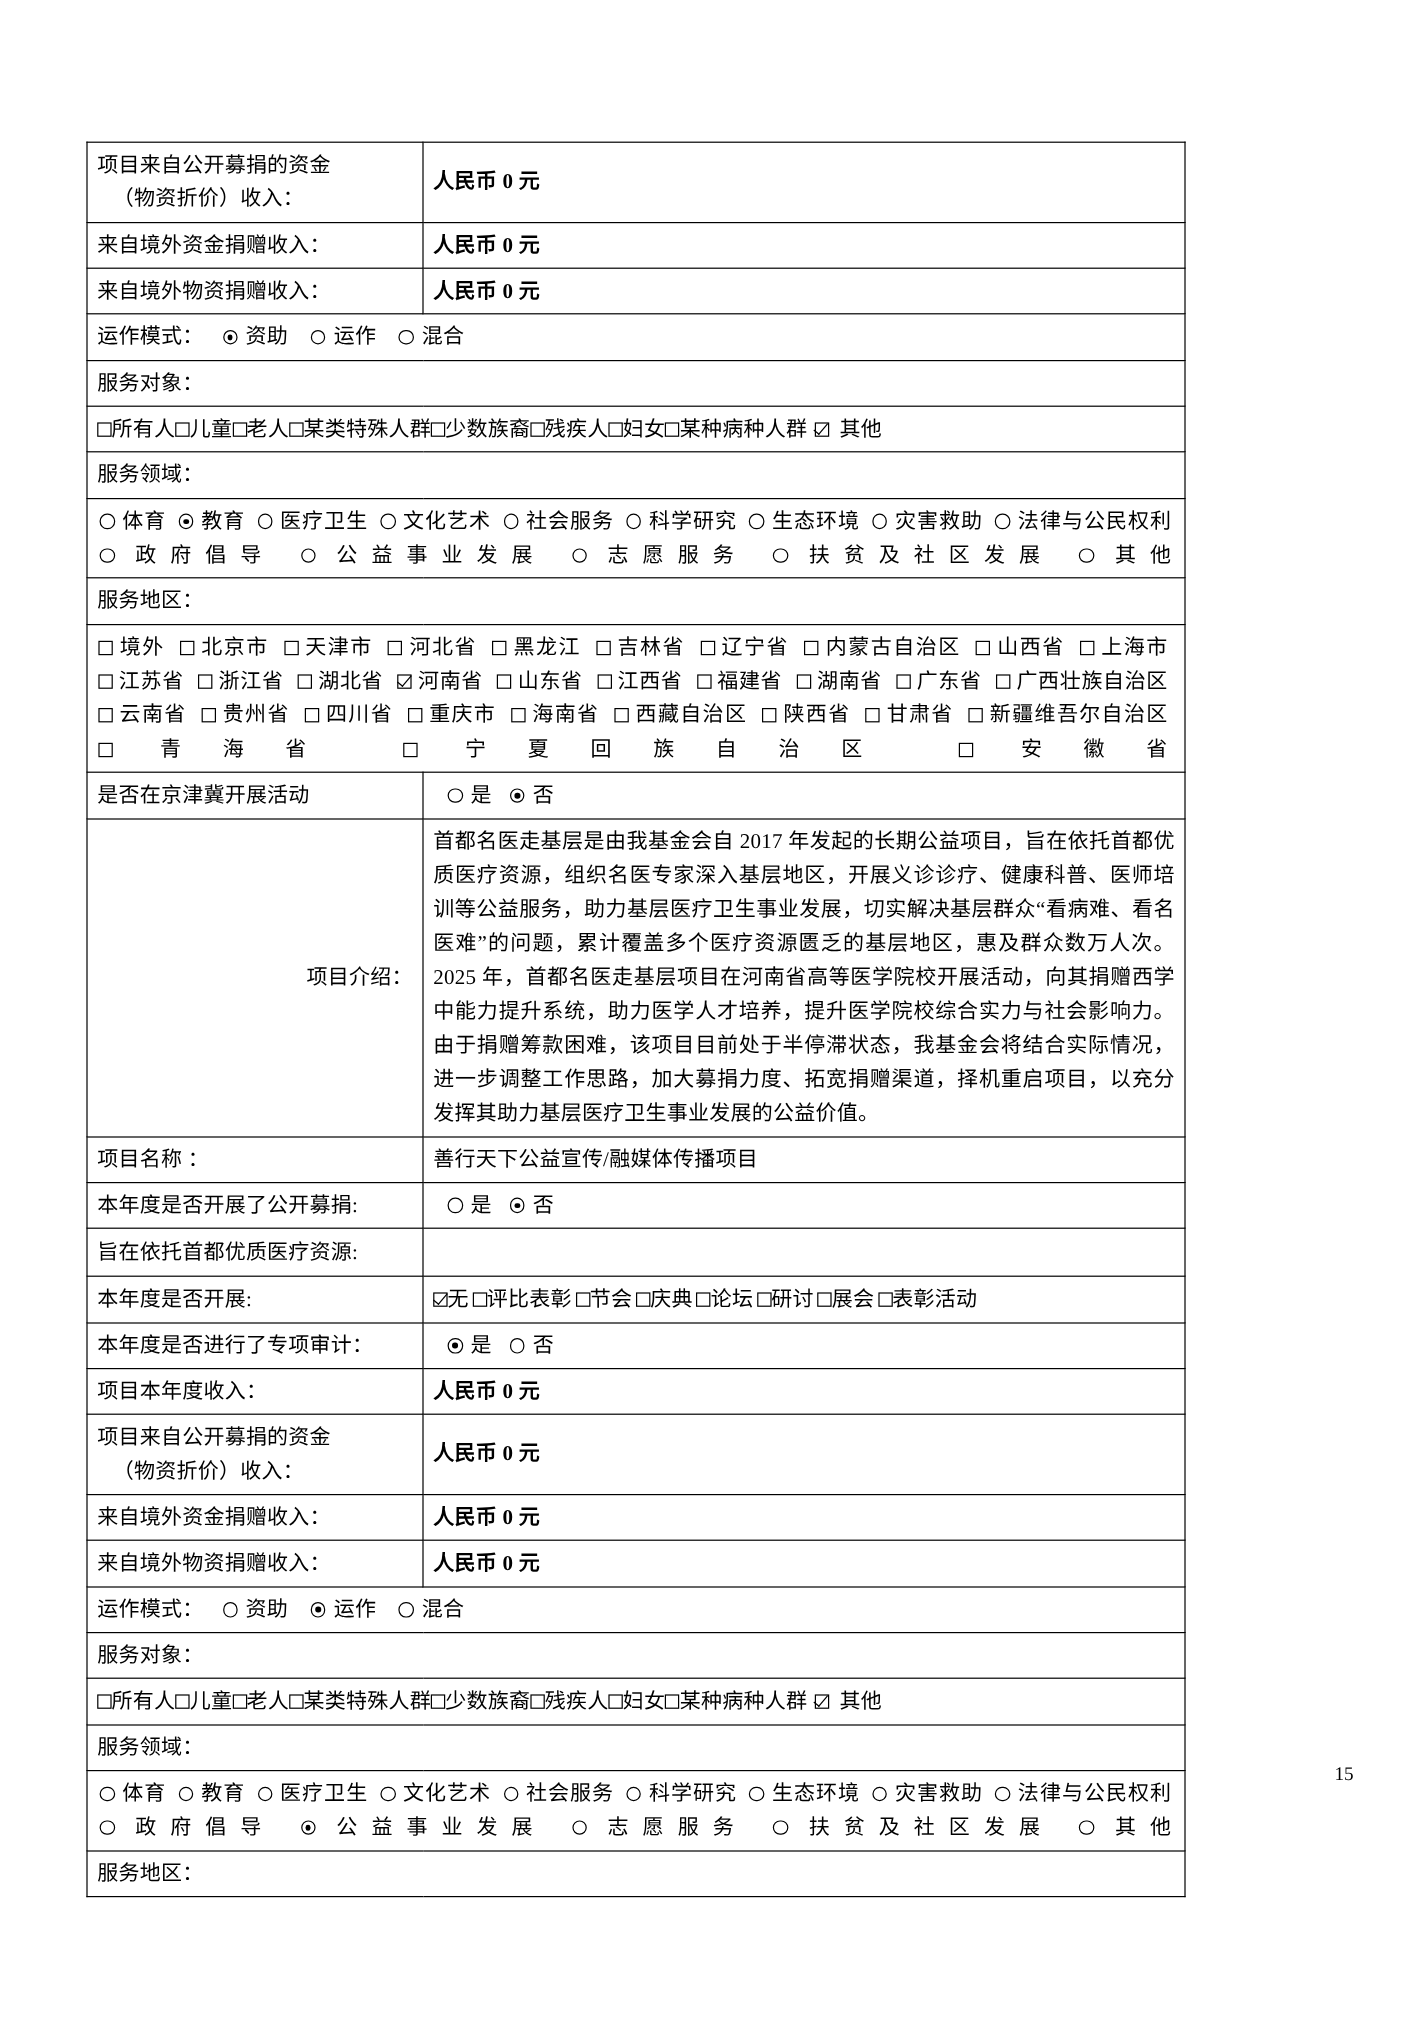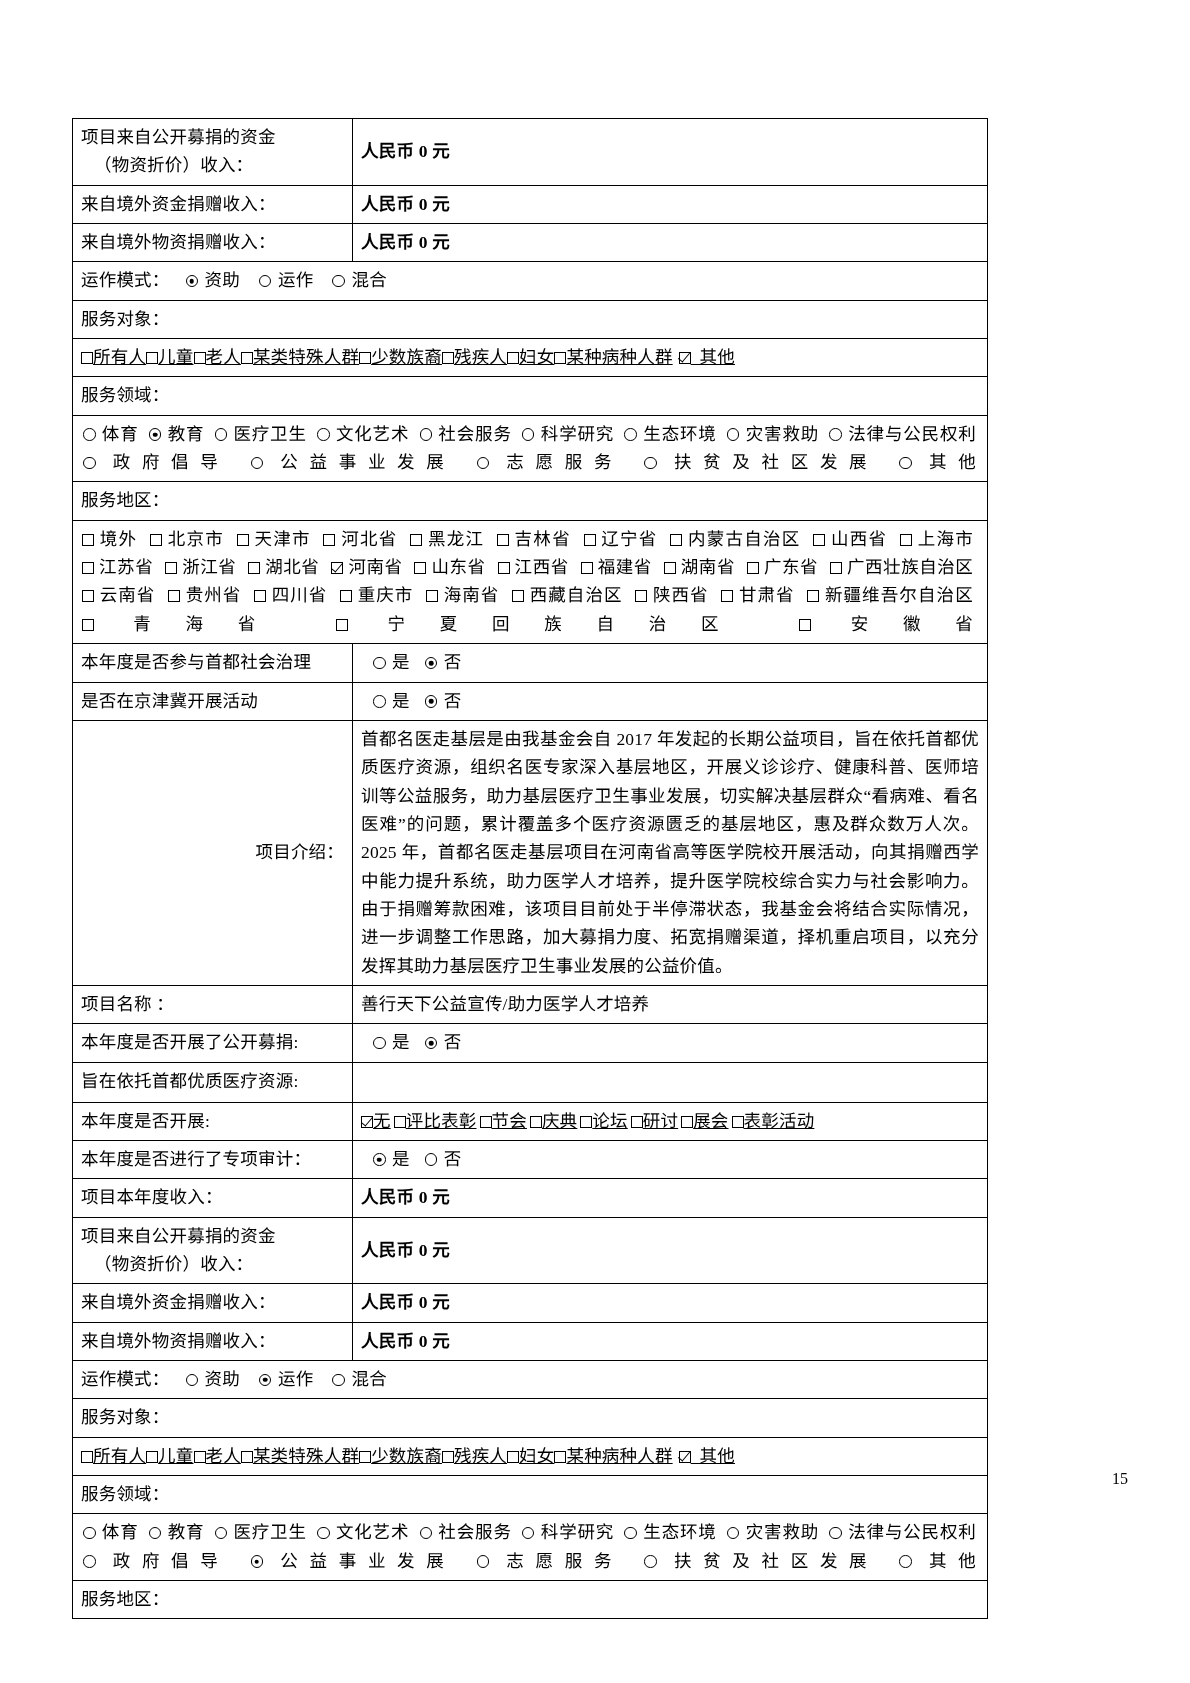--- a/index.html
+++ b/index.html
@@ -131,21 +131,21 @@
     text-align: right;
   }
   .money { letter-spacing: 0.3px; font-weight: bold; }
   .pagenum {
     position: absolute;
     right: 62px;
     top: 1470px;
     font-size: 16px;
     font-family: "Liberation Serif", serif;
   }
-  .obj-line { font-size: 17.3px; white-space: nowrap; text-decoration: underline; }
+  .obj-line { font-size: 17.3px; white-space: nowrap; }
   .obj-line .box { margin-right: 0px; margin-left: 0px; }
   .blankcell { height: 30px; }
 </style>
 </head>
 <body>
 
 <div class="page">
  <div class="sheet">
   <table class="form">
     <colgroup>
@@ -195,38 +195,34 @@
     </tr>
 
     <tr>
       <td class="full" colspan="2">服务地区：</td>
     </tr>
 
     <tr>
       <td class="full regions" colspan="2"><span class="opt" style="margin-right: 6px;"><span class="box"></span><span> 境外</span></span> <span class="opt" style="margin-right: 6px;"><span class="box"></span><span> 北京市</span></span> <span class="opt" style="margin-right: 6px;"><span class="box"></span><span> 天津市</span></span> <span class="opt" style="margin-right: 6px;"><span class="box"></span><span> 河北省</span></span> <span class="opt" style="margin-right: 6px;"><span class="box"></span><span> 黑龙江</span></span> <span class="opt" style="margin-right: 6px;"><span class="box"></span><span> 吉林省</span></span> <span class="opt" style="margin-right: 6px;"><span class="box"></span><span> 辽宁省</span></span> <span class="opt" style="margin-right: 6px;"><span class="box"></span><span> 内蒙古自治区</span></span> <span class="opt" style="margin-right: 6px;"><span class="box"></span><span> 山西省</span></span> <span class="opt" style="margin-right: 6px;"><span class="box"></span><span> 上海市</span></span> <span class="opt" style="margin-right: 6px;"><span class="box"></span><span> 江苏省</span></span> <span class="opt" style="margin-right: 6px;"><span class="box"></span><span> 浙江省</span></span> <span class="opt" style="margin-right: 6px;"><span class="box"></span><span> 湖北省</span></span> <span class="opt" style="margin-right: 6px;"><span class="box on"></span><span> 河南省</span></span> <span class="opt" style="margin-right: 6px;"><span class="box"></span><span> 山东省</span></span> <span class="opt" style="margin-right: 6px;"><span class="box"></span><span> 江西省</span></span> <span class="opt" style="margin-right: 6px;"><span class="box"></span><span> 福建省</span></span> <span class="opt" style="margin-right: 6px;"><span class="box"></span><span> 湖南省</span></span> <span class="opt" style="margin-right: 6px;"><span class="box"></span><span> 广东省</span></span> <span class="opt" style="margin-right: 6px;"><span class="box"></span><span> 广西壮族自治区</span></span> <span class="opt" style="margin-right: 6px;"><span class="box"></span><span> 云南省</span></span> <span class="opt" style="margin-right: 6px;"><span class="box"></span><span> 贵州省</span></span> <span class="opt" style="margin-right: 6px;"><span class="box"></span><span> 四川省</span></span> <span class="opt" style="margin-right: 6px;"><span class="box"></span><span> 重庆市</span></span> <span class="opt" style="margin-right: 6px;"><span class="box"></span><span> 海南省</span></span> <span class="opt" style="margin-right: 6px;"><span class="box"></span><span> 西藏自治区</span></span> <span class="opt" style="margin-right: 6px;"><span class="box"></span><span> 陕西省</span></span> <span class="opt" style="margin-right: 6px;"><span class="box"></span><span> 甘肃省</span></span> <span class="opt" style="margin-right: 6px;"><span class="box"></span><span> 新疆维吾尔自治区</span></span> <span class="opt" style="margin-right: 6px;"><span class="box"></span><span> 青海省</span></span> <span class="opt" style="margin-right: 6px;"><span class="box"></span><span> 宁夏回族自治区</span></span> <span class="opt" style="margin-right: 6px;"><span class="box"></span><span> 安徽省</span></span> </td>
     </tr>
 
-    <tr>
-      <td class="label">本年度是否参与首都社会治理</td>
-      <td class="value optline"><span class="opt" style="margin-left: 10px;"><span class="radio"></span><span> 是</span></span><span class="opt" style="margin-left: 10px;"><span class="radio on"></span><span> 否</span></span></td>
-    </tr>
 
     <tr>
       <td class="label">是否在京津冀开展活动</td>
       <td class="value optline"><span class="opt" style="margin-left: 10px;"><span class="radio"></span><span> 是</span></span><span class="opt" style="margin-left: 10px;"><span class="radio on"></span><span> 否</span></span></td>
     </tr>
 
     <tr>
       <td class="label intro-label">项目介绍：</td>
       <td class="value intro">首都名医走基层是由我基金会自 2017 年发起的长期公益项目，旨在依托首都优质医疗资源，组织名医专家深入基层地区，开展义诊诊疗、健康科普、医师培训等公益服务，助力基层医疗卫生事业发展，切实解决基层群众“看病难、看名医难”的问题，累计覆盖多个医疗资源匮乏的基层地区，惠及群众数万人次。2025 年，首都名医走基层项目在河南省高等医学院校开展活动，向其捐赠西学中能力提升系统，助力医学人才培养，提升医学院校综合实力与社会影响力。由于捐赠筹款困难，该项目目前处于半停滞状态，我基金会将结合实际情况，进一步调整工作思路，加大募捐力度、拓宽捐赠渠道，择机重启项目，以充分发挥其助力基层医疗卫生事业发展的公益价值。</td>
     </tr>
 
     <tr>
       <td class="label">项目名称 ：</td>
-      <td class="value">善行天下公益宣传/助力医学人才培养</td>
+      <td class="value">善行天下公益宣传/融媒体传播项目</td>
     </tr>
 
     <tr>
       <td class="label">本年度是否开展了公开募捐:</td>
       <td class="value optline"><span class="opt" style="margin-left: 10px;"><span class="radio"></span><span> 是</span></span><span class="opt" style="margin-left: 10px;"><span class="radio on"></span><span> 否</span></span></td>
     </tr>
 
     <tr>
       <td class="label">旨在依托首都优质医疗资源:</td>
       <td class="value blankcell"></td>

